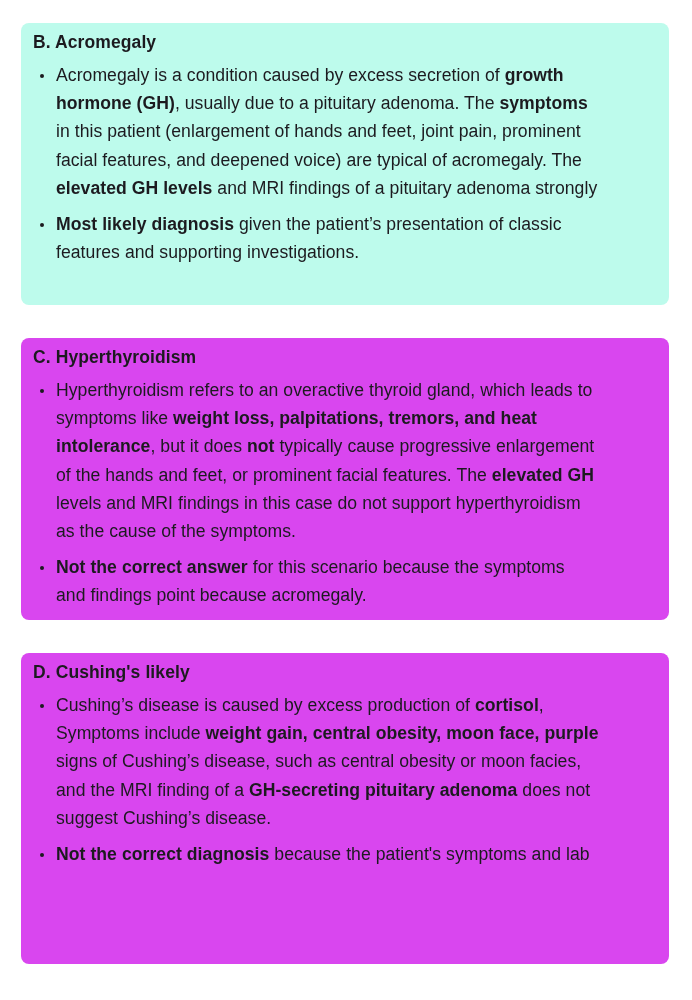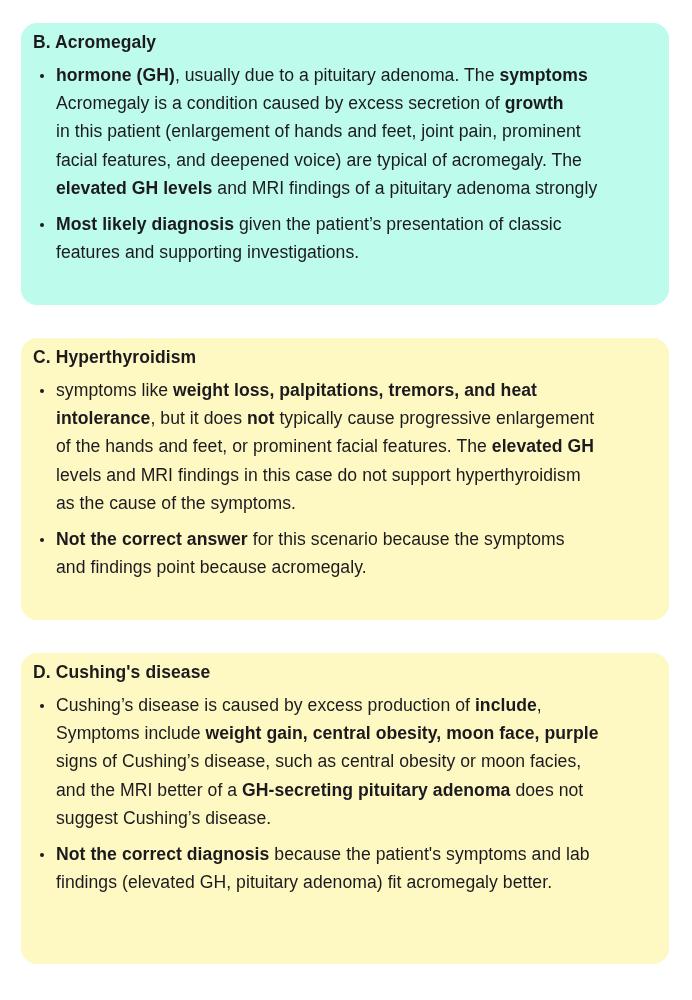--- a/index.html
+++ b/index.html
@@ -3,26 +3,26 @@
 <meta charset="utf-8">
 <style>
   html, body { margin: 0; padding: 0; background: #ffffff; }
   body {
     width: 692px; height: 1000px; position: relative; overflow: hidden;
     font-family: "Liberation Sans", "DejaVu Sans", sans-serif;
     color: #1c1a1f;
   }
   .card {
     position: absolute; left: 21px; width: 648px;
-    border-radius: 16px;
+    border-radius: 8px;
     box-sizing: border-box;
     padding: 8px 10px 0 12px;
   }
   .card.teal { background: #bdfbec; }
-  .card.pink { background: #fef9c3; }
+  .card.pink { background: #d946ef; }
   .card-title {
     font-weight: bold; font-size: 17.5px; line-height: 22px;
     margin: 0 0 0 0; padding-left: 0; letter-spacing: 0.1px;
   }
   .bullets { list-style: none; margin: 0; padding: 0; }
   .bullet {
     position: relative; padding-left: 23px;
   }
   .bullet + .bullet { margin-top: 8px; }
   .bullet-dot {
@@ -37,64 +37,64 @@
 </style>
 </head>
 <body>
 
 <div>
   <section class="card teal" style="top:23px;height:282px;">
     <div class="card-title">B. Acromegaly</div>
     <ul class="bullets" style="margin-top: 8px;">
         <li class="bullet">
           <span class="bullet-dot"></span>
+          <span class="line"><span>Acromegaly is a condition caused by excess secretion of </span><span class="seg-b">growth</span></span>
           <span class="line"><span class="seg-b">hormone (GH)</span><span>, usually due to a pituitary adenoma. The </span><span class="seg-b">symptoms</span></span>
-          <span class="line"><span>Acromegaly is a condition caused by excess secretion of </span><span class="seg-b">growth</span></span>
           <span class="line"><span>in this patient (enlargement of hands and feet, joint pain, prominent</span></span>
           <span class="line"><span>facial features, and deepened voice) are typical of acromegaly. The</span></span>
           <span class="line"><span class="seg-b">elevated GH levels</span><span> and MRI findings of a pituitary adenoma strongly</span></span>
         </li>
         <li class="bullet">
           <span class="bullet-dot"></span>
           <span class="line"><span class="seg-b">Most likely diagnosis</span><span> given the patient’s presentation of classic</span></span>
           <span class="line"><span>features and supporting investigations.</span></span>
         </li>
       </ul>
   </section>
 
   <section class="card pink" style="top:338px;height:282px;">
     <div class="card-title">C. Hyperthyroidism</div>
     <ul class="bullets" style="margin-top: 8px;">
         <li class="bullet">
           <span class="bullet-dot"></span>
+          <span class="line"><span>Hyperthyroidism refers to an overactive thyroid gland, which leads to</span></span>
           <span class="line"><span>symptoms like </span><span class="seg-b">weight loss, palpitations, tremors, and heat</span></span>
           <span class="line"><span class="seg-b">intolerance</span><span>, but it does </span><span class="seg-b">not</span><span> typically cause progressive enlargement</span></span>
           <span class="line"><span>of the hands and feet, or prominent facial features. The </span><span class="seg-b">elevated GH</span></span>
           <span class="line"><span>levels and MRI findings in this case do not support hyperthyroidism</span></span>
           <span class="line"><span>as the cause of the symptoms.</span></span>
         </li>
         <li class="bullet">
           <span class="bullet-dot"></span>
           <span class="line"><span class="seg-b">Not the correct answer</span><span> for this scenario because the symptoms</span></span>
           <span class="line"><span>and findings point because acromegaly.</span></span>
         </li>
       </ul>
   </section>
 
   <section class="card pink" style="top:653px;height:311px;">
-    <div class="card-title">D. Cushing's disease</div>
+    <div class="card-title">D. Cushing's likely</div>
     <ul class="bullets" style="margin-top: 8px;">
         <li class="bullet">
           <span class="bullet-dot"></span>
-          <span class="line"><span>Cushing’s disease is caused by excess production of </span><span class="seg-b">include</span><span>,</span></span>
+          <span class="line"><span>Cushing’s disease is caused by excess production of </span><span class="seg-b">cortisol</span><span>,</span></span>
           <span class="line"><span>Symptoms include </span><span class="seg-b">weight gain, central obesity, moon face, purple</span></span>
           <span class="line"><span>signs of Cushing’s disease, such as central obesity or moon facies,</span></span>
-          <span class="line"><span>and the MRI better of a </span><span class="seg-b">GH-secreting pituitary adenoma</span><span> does not</span></span>
+          <span class="line"><span>and the MRI finding of a </span><span class="seg-b">GH-secreting pituitary adenoma</span><span> does not</span></span>
           <span class="line"><span>suggest Cushing’s disease.</span></span>
         </li>
         <li class="bullet">
           <span class="bullet-dot"></span>
           <span class="line"><span class="seg-b">Not the correct diagnosis</span><span> because the patient's symptoms and lab</span></span>
-          <span class="line"><span>findings (elevated GH, pituitary adenoma) fit acromegaly better.</span></span>
         </li>
       </ul>
   </section>
 </div>
 
 </body></html>

